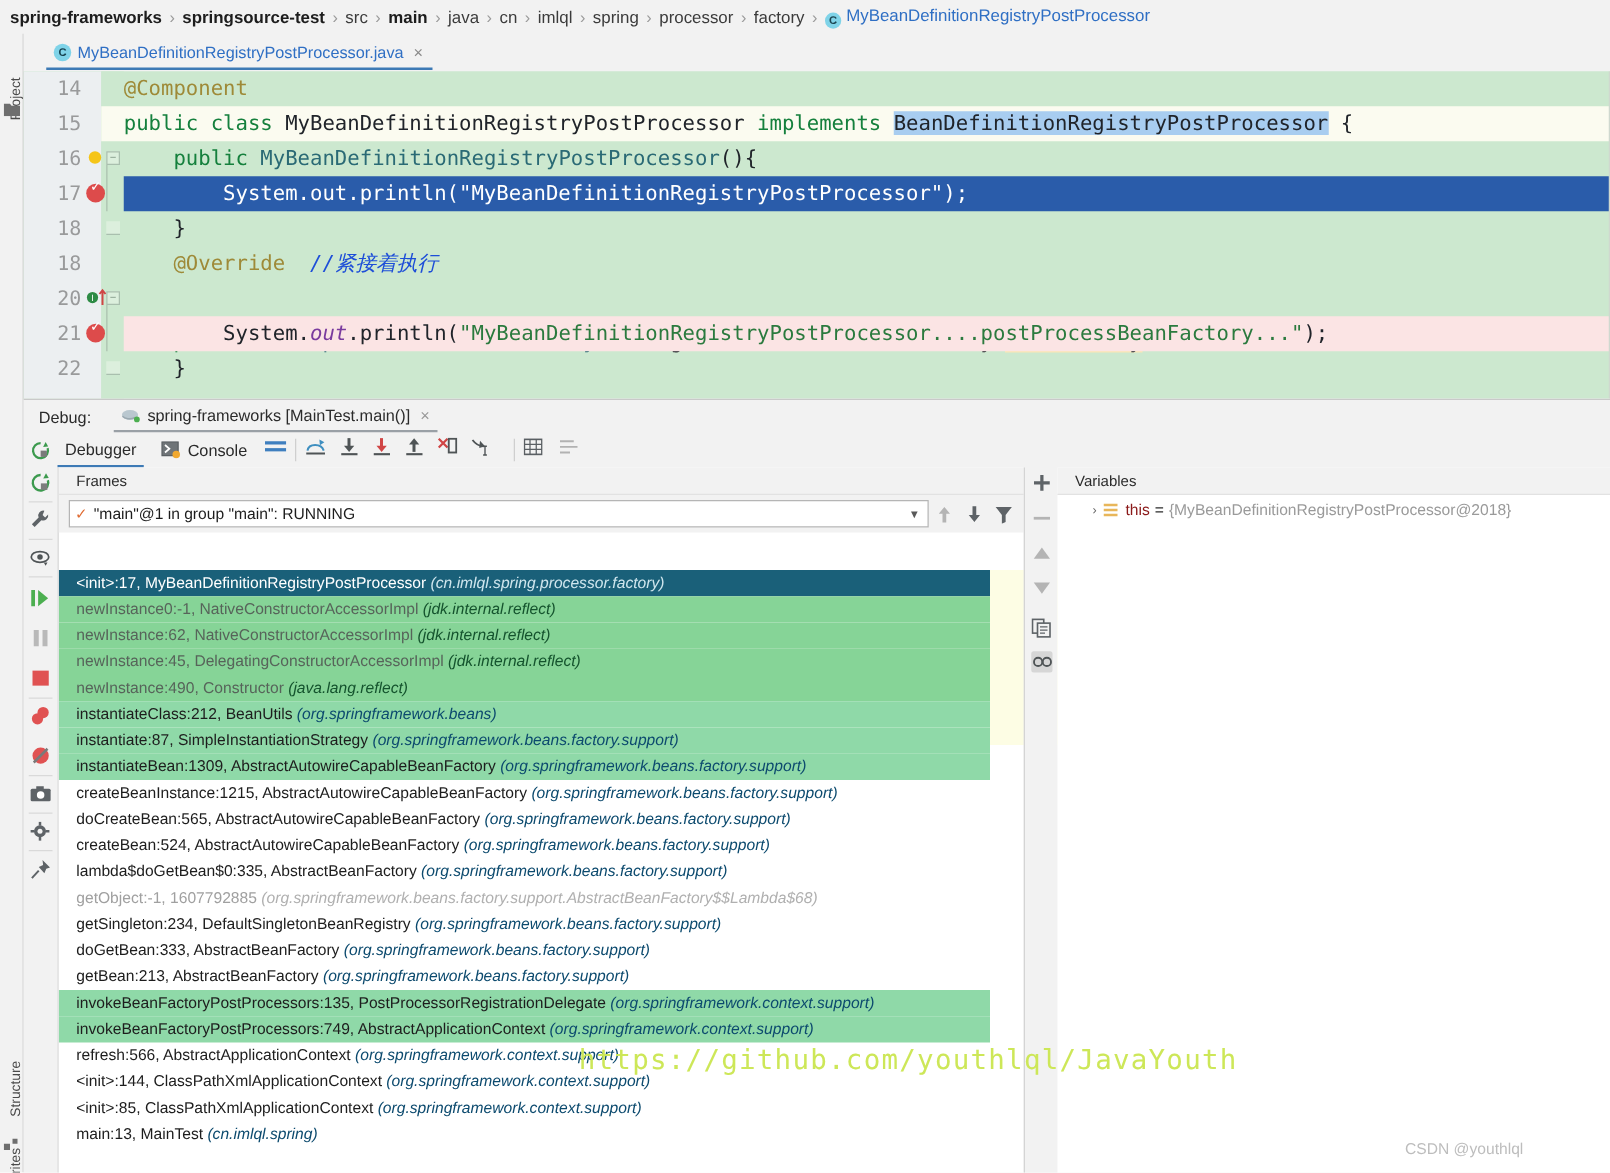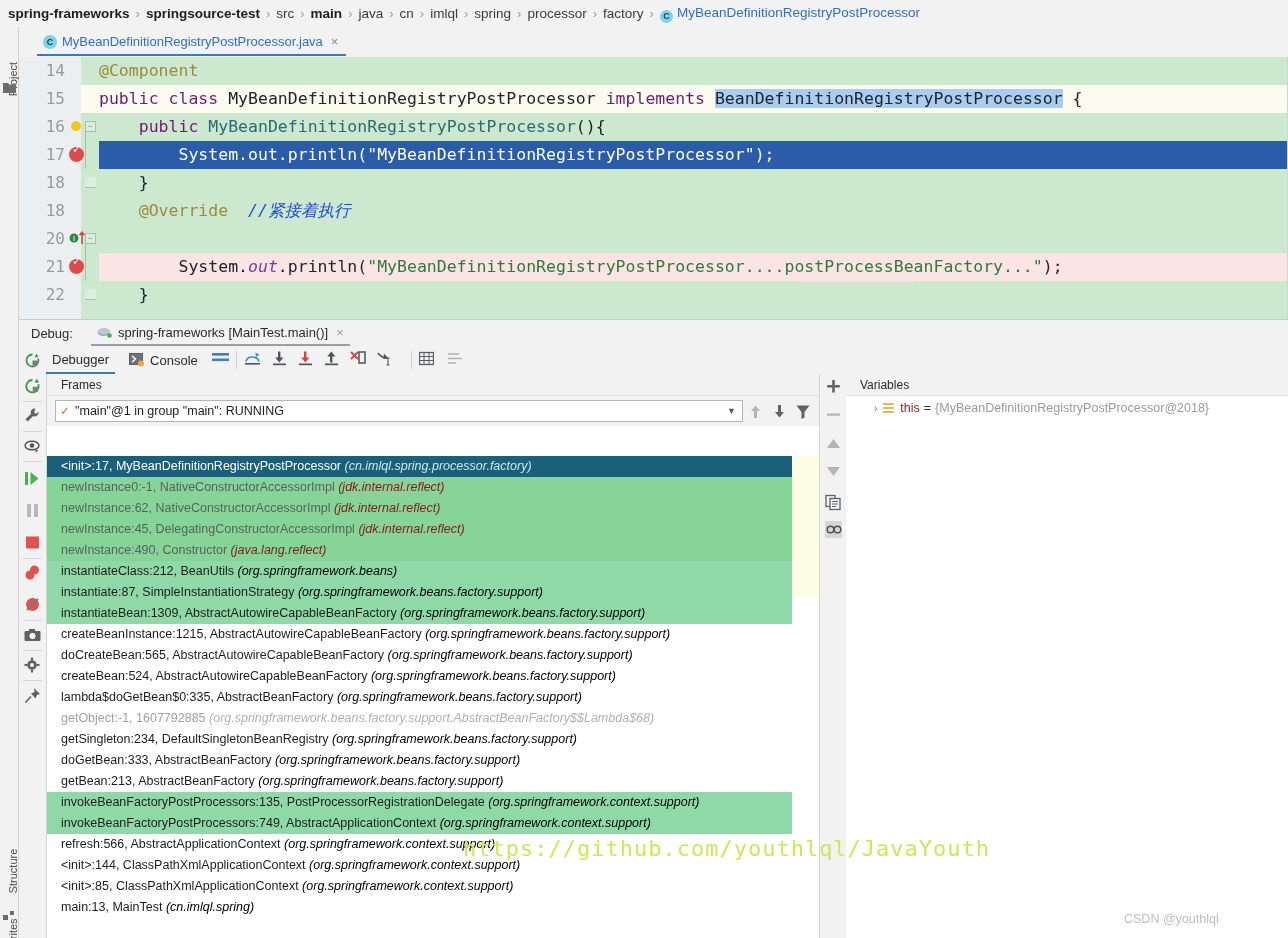--- a/index.html
+++ b/index.html
@@ -49,21 +49,21 @@
     background:#cce8cf; }
   .lnum { position:absolute; left:0; width:46px; text-align:right;
     font-family:"DejaVu Sans Mono", monospace; font-size:16px; color:#999a9b;
     height:28px; line-height:28px; }
   .row { position:absolute; left:0; right:0; height:28px; }
   .row.bg-white { background:#fbfbf0; }
   .row.bg-sel  { background:#2a5caa; }
   .row.bg-pink { background:#fbe4e4; }
   .code { position:absolute; left:80px; height:28px; line-height:28px;
     font-family:"DejaVu Sans Mono", monospace; font-size:16.5px; white-space:pre; }
-  .kw { color:#701a75; }
+  .kw { color:#15803d; }
   .ann { color:#9e8a38; }
   .typ { color:#20242a; }
   .mth { color:#2a6a75; }
   .str { color:#2b7a3e; }
   .cmt { color:#1d4ed8; font-style:italic; }
   .fld { color:#7a3b9e; font-style:italic; }
   .plain { color:#20242a; }
   .hl-blue { background:#a8cdf0; }
   .hl-tan { background:#fbe6b5; }
   .selfg { color:#ffffff; }
@@ -114,25 +114,25 @@
     display:flex; align-items:center; font-size:12.5px; color:#1d1d1d; padding:0 4px;
     margin-left:4px; position:relative; }
   .threadbox .chk { color:#e06c33; margin-right:5px; font-size:12px; }
   .threadbox .caret { position:absolute; right:6px; color:#5a5a5a; font-size:9px; }
   .fbtn { width:24px; height:22px; display:flex; align-items:center; justify-content:center; }
 
   .frameslist { position:absolute; left:0; top:82px; width:745px; bottom:0;
     background:#ffffff; overflow:hidden; }
   .frame { height:21px; line-height:21px; font-size:12.5px; padding-left:14px;
     white-space:nowrap; color:#1d1d1d; }
-  .frame .pkg { font-style:italic; color:#000000; }
+  .frame .pkg { font-style:italic; color:#0c4a6e; }
   .frame.sel { background:#1a6079; color:#ffffff; }
   .frame.sel .pkg { color:#cfe6ee; }
   .frame.lib { background:#86d497; color:#57645a; }
-  .frame.lib .pkg { color:#7f1d1d;font-style:italic; }
+  .frame.lib .pkg { color:#14532d;font-style:italic; }
   .frame.own { background:#8fd9a8; }
   .frame.own2 { background:#8fd9a8; }
   .frame.grey { color:#a0a0a0; }
   .frame.grey .pkg { color:#b0b0b0; }
 
   .frames-right-strip { position:absolute; left:738px; top:82px; width:62px;
     height:140px; background:#fdfde4; }
   .frames-sel-strip { position:absolute; left:738px; top:82px; width:62px;
     height:21px; background:#2876c4; }
 

